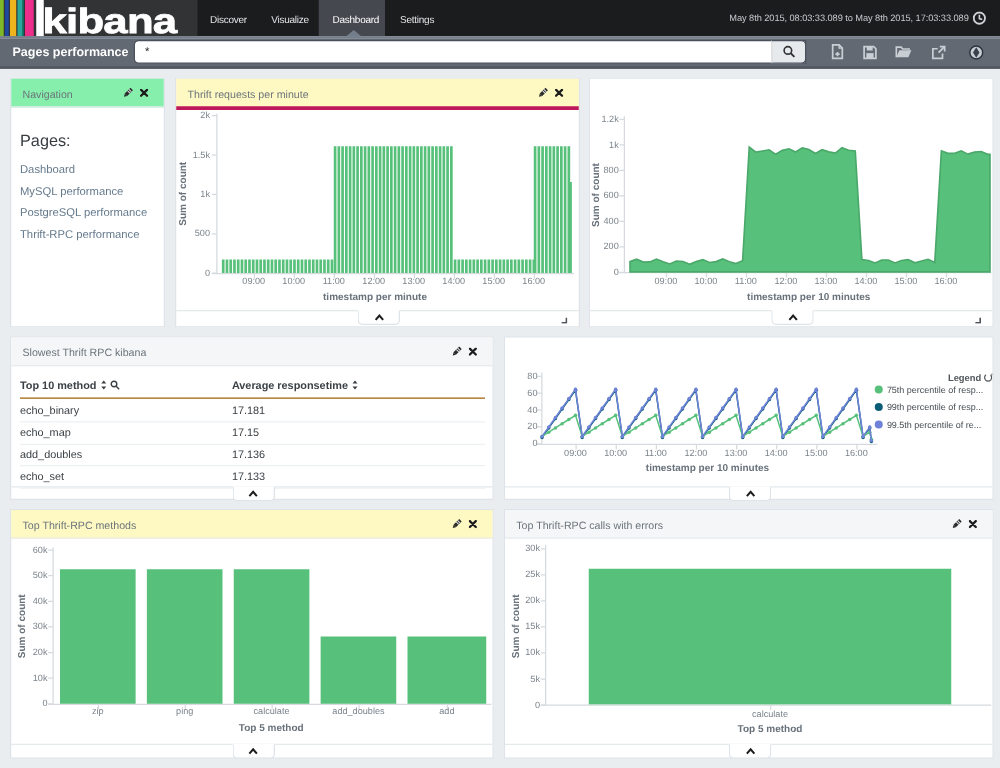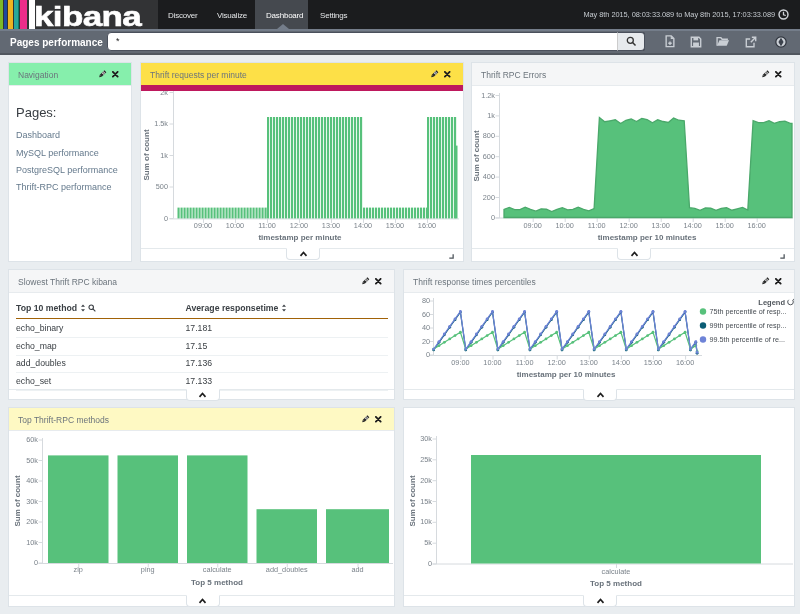--- a/index.html
+++ b/index.html
@@ -229,21 +229,21 @@
         <text x="126" y="164.5" text-anchor="middle" font-size="7.3" fill="#7b838b">11:00</text>
         <text x="158" y="164.5" text-anchor="middle" font-size="7.3" fill="#7b838b">12:00</text>
         <text x="190" y="164.5" text-anchor="middle" font-size="7.3" fill="#7b838b">13:00</text>
         <text x="222" y="164.5" text-anchor="middle" font-size="7.3" fill="#7b838b">14:00</text>
         <text x="254" y="164.5" text-anchor="middle" font-size="7.3" fill="#7b838b">15:00</text>
         <text x="286" y="164.5" text-anchor="middle" font-size="7.3" fill="#7b838b">16:00</text>
 <text x="159" y="177" text-anchor="middle" font-size="8" font-weight="bold" fill="#69727b">timestamp per minute</text>
 <text x="8" y="92" text-anchor="middle" font-size="8" font-weight="bold" fill="#69727b" transform="rotate(-90 8 92)">Sum of count</text>
 </svg>
     </div>
-<div style="position:absolute;left:0;right:0;top:0;height:22px;background:#fde047;border-bottom:6px solid #be185d">
+<div style="position:absolute;left:0;right:0;top:0;height:22px;background:#fef9c3;border-bottom:3px solid #be185d">
 <div style="position:absolute;left:9px;top:6.5px;font-size:8.5px;color:#6b747c">Thrift requests per minute</div>
       <div style="position:absolute;top:6px;right:24px">
         <svg width="10.5" height="10.5" viewBox="0 0 12 12">
           <g transform="rotate(45 6 6)">
             <rect x="4.5" y="1" width="3.1" height="7.4" fill="#2a2a2a"></rect>
             <rect x="4.5" y="2.6" width="3.1" height="0.9" fill="#f5f6f7"></rect>
             <rect x="4.5" y="4.4" width="3.1" height="0.9" fill="#f5f6f7"></rect>
             <path d="M4.5,8.4 l3.1,0 l-1.55,2.6 z" fill="#2a2a2a"></path>
           </g>
         </svg>
@@ -300,38 +300,20 @@
         <text x="92.7" y="164.5" text-anchor="middle" font-size="7.3" fill="#7b838b">10:00</text>
         <text x="124.7" y="164.5" text-anchor="middle" font-size="7.3" fill="#7b838b">11:00</text>
         <text x="156.7" y="164.5" text-anchor="middle" font-size="7.3" fill="#7b838b">12:00</text>
         <text x="188.7" y="164.5" text-anchor="middle" font-size="7.3" fill="#7b838b">13:00</text>
         <text x="220.7" y="164.5" text-anchor="middle" font-size="7.3" fill="#7b838b">14:00</text>
         <text x="252.7" y="164.5" text-anchor="middle" font-size="7.3" fill="#7b838b">15:00</text>
         <text x="284.7" y="164.5" text-anchor="middle" font-size="7.3" fill="#7b838b">16:00</text>
 <text x="175" y="177" text-anchor="middle" font-size="8" font-weight="bold" fill="#69727b">timestamp per 10 minutes</text>
 <text x="7" y="93" text-anchor="middle" font-size="8" font-weight="bold" fill="#69727b" transform="rotate(-90 7 93)">Sum of count</text>
 </svg>
-    </div>
-<div style="position:absolute;left:0;right:0;top:0;height:22px;background:#f5f6f7;border-bottom:1px solid #e7ebee">
-<div style="position:absolute;left:9px;top:6.5px;font-size:8.5px;color:#6b747c">Thrift RPC Errors</div>
-      <div style="position:absolute;top:6px;right:24px">
-        <svg width="10.5" height="10.5" viewBox="0 0 12 12">
-          <g transform="rotate(45 6 6)">
-            <rect x="4.5" y="1" width="3.1" height="7.4" fill="#2a2a2a"></rect>
-            <rect x="4.5" y="2.6" width="3.1" height="0.9" fill="#f5f6f7"></rect>
-            <rect x="4.5" y="4.4" width="3.1" height="0.9" fill="#f5f6f7"></rect>
-            <path d="M4.5,8.4 l3.1,0 l-1.55,2.6 z" fill="#2a2a2a"></path>
-          </g>
-        </svg>
-      </div>
-      <div style="position:absolute;top:8px;right:12.5px">
-        <svg width="6.5" height="6.5" viewBox="0 0 9 9">
-          <path d="M1.2,1.2 L7.8,7.8 M7.8,1.2 L1.2,7.8" stroke="#1d1d1d" stroke-width="2.5" stroke-linecap="round"></path>
-        </svg>
-      </div>
     </div>
 <div style="position:absolute;left:0;right:0;top:185px;height:1px;background:#e4e9ec"></div>
     <div style="position:absolute;left:50%;margin-left:-16px;top:186px;width:32px;height:10px;background:#fff;border:1px solid #dde3e8;border-top:1px solid #fff;margin-top:-1px;border-radius:0 0 4px 4px">
       <div style="margin:2px auto 0;width:9px">
         <svg width="9" height="6" viewBox="0 0 12 8">
           <path d="M2,6.5 L6,2 L10,6.5" stroke="#1d1d1d" stroke-width="2.2" fill="none"></path>
         </svg>
       </div>
     </div>
     <div style="position:absolute;right:9px;top:190px">
@@ -595,38 +577,20 @@
           <path d="M388.7,29.2 l2.2,-0.8 l-0.3,2.3 z" fill="#50565c" stroke="none"></path>
         </g>
         <circle cx="299" cy="41.5" r="3.2" fill="#57c17b"></circle>
         <text x="305.5" y="44.2" font-size="7.2" fill="#464c52">75th percentile of resp...</text>
         <circle cx="299" cy="55.5" r="3.2" fill="#0b5d75"></circle>
         <text x="305.5" y="58.2" font-size="7.2" fill="#464c52">99th percentile of resp...</text>
         <circle cx="299" cy="69.5" r="3.2" fill="#6e83d7"></circle>
         <text x="305.5" y="72.2" font-size="7.2" fill="#464c52">99.5th percentile of re...</text>
 </svg>
     </div>
-<div style="position:absolute;left:0;right:0;top:0;height:22px;background:#f5f6f7;border-bottom:1px solid #e7ebee">
-<div style="position:absolute;left:9px;top:6.5px;font-size:8.5px;color:#6b747c">Thrift response times percentiles</div>
-      <div style="position:absolute;top:6px;right:24px">
-        <svg width="10.5" height="10.5" viewBox="0 0 12 12">
-          <g transform="rotate(45 6 6)">
-            <rect x="4.5" y="1" width="3.1" height="7.4" fill="#2a2a2a"></rect>
-            <rect x="4.5" y="2.6" width="3.1" height="0.9" fill="#f5f6f7"></rect>
-            <rect x="4.5" y="4.4" width="3.1" height="0.9" fill="#f5f6f7"></rect>
-            <path d="M4.5,8.4 l3.1,0 l-1.55,2.6 z" fill="#2a2a2a"></path>
-          </g>
-        </svg>
-      </div>
-      <div style="position:absolute;top:8px;right:12.5px">
-        <svg width="6.5" height="6.5" viewBox="0 0 9 9">
-          <path d="M1.2,1.2 L7.8,7.8 M7.8,1.2 L1.2,7.8" stroke="#1d1d1d" stroke-width="2.5" stroke-linecap="round"></path>
-        </svg>
-      </div>
-    </div>
 <div style="position:absolute;left:0;right:0;top:119px;height:1px;background:#e4e9ec"></div>
     <div style="position:absolute;left:50%;margin-left:-16px;top:120px;width:32px;height:10px;background:#fff;border:1px solid #dde3e8;border-top:1px solid #fff;margin-top:-1px;border-radius:0 0 4px 4px">
       <div style="margin:2px auto 0;width:9px">
         <svg width="9" height="6" viewBox="0 0 12 8">
           <path d="M2,6.5 L6,2 L10,6.5" stroke="#1d1d1d" stroke-width="2.2" fill="none"></path>
         </svg>
       </div>
     </div>
   </div>
 <div style="position:absolute;left:8px;top:407px;width:387px;height:200px;background:#fff;border:1px solid #dde3e8;box-sizing:border-box">
@@ -713,20 +677,38 @@
         <text x="28" y="74.8" text-anchor="end" font-size="7.3" fill="#7b838b">20k</text>
         <text x="28" y="95.6" text-anchor="end" font-size="7.3" fill="#7b838b">15k</text>
         <text x="28" y="116.4" text-anchor="end" font-size="7.3" fill="#7b838b">10k</text>
         <text x="28" y="137.3" text-anchor="end" font-size="7.3" fill="#7b838b">5k</text>
         <text x="28" y="158.1" text-anchor="end" font-size="7.3" fill="#7b838b">0</text>
 <text x="212" y="165.5" text-anchor="middle" font-size="7.3" fill="#7b838b">calculate</text>
 <text x="212" y="177.5" text-anchor="middle" font-size="8" font-weight="bold" fill="#69727b">Top 5 method</text>
 <text x="11" y="93" text-anchor="middle" font-size="8" font-weight="bold" fill="#69727b" transform="rotate(-90 11 93)">Sum of count</text>
 </svg>
     </div>
+<div style="position:absolute;left:0;right:0;top:0;height:22px;background:#f5f6f7;border-bottom:1px solid #e7ebee">
+<div style="position:absolute;left:9px;top:6.5px;font-size:8.5px;color:#6b747c">Top Thrift-RPC calls with errors</div>
+      <div style="position:absolute;top:6px;right:24px">
+        <svg width="10.5" height="10.5" viewBox="0 0 12 12">
+          <g transform="rotate(45 6 6)">
+            <rect x="4.5" y="1" width="3.1" height="7.4" fill="#2a2a2a"></rect>
+            <rect x="4.5" y="2.6" width="3.1" height="0.9" fill="#f5f6f7"></rect>
+            <rect x="4.5" y="4.4" width="3.1" height="0.9" fill="#f5f6f7"></rect>
+            <path d="M4.5,8.4 l3.1,0 l-1.55,2.6 z" fill="#2a2a2a"></path>
+          </g>
+        </svg>
+      </div>
+      <div style="position:absolute;top:8px;right:12.5px">
+        <svg width="6.5" height="6.5" viewBox="0 0 9 9">
+          <path d="M1.2,1.2 L7.8,7.8 M7.8,1.2 L1.2,7.8" stroke="#1d1d1d" stroke-width="2.5" stroke-linecap="round"></path>
+        </svg>
+      </div>
+    </div>
 <div style="position:absolute;left:0;right:0;top:187px;height:1px;background:#e4e9ec"></div>
     <div style="position:absolute;left:50%;margin-left:-16px;top:188px;width:32px;height:10px;background:#fff;border:1px solid #dde3e8;border-top:1px solid #fff;margin-top:-1px;border-radius:0 0 4px 4px">
       <div style="margin:2px auto 0;width:9px">
         <svg width="9" height="6" viewBox="0 0 12 8">
           <path d="M2,6.5 L6,2 L10,6.5" stroke="#1d1d1d" stroke-width="2.2" fill="none"></path>
         </svg>
       </div>
     </div>
   </div>
 </body></html>

